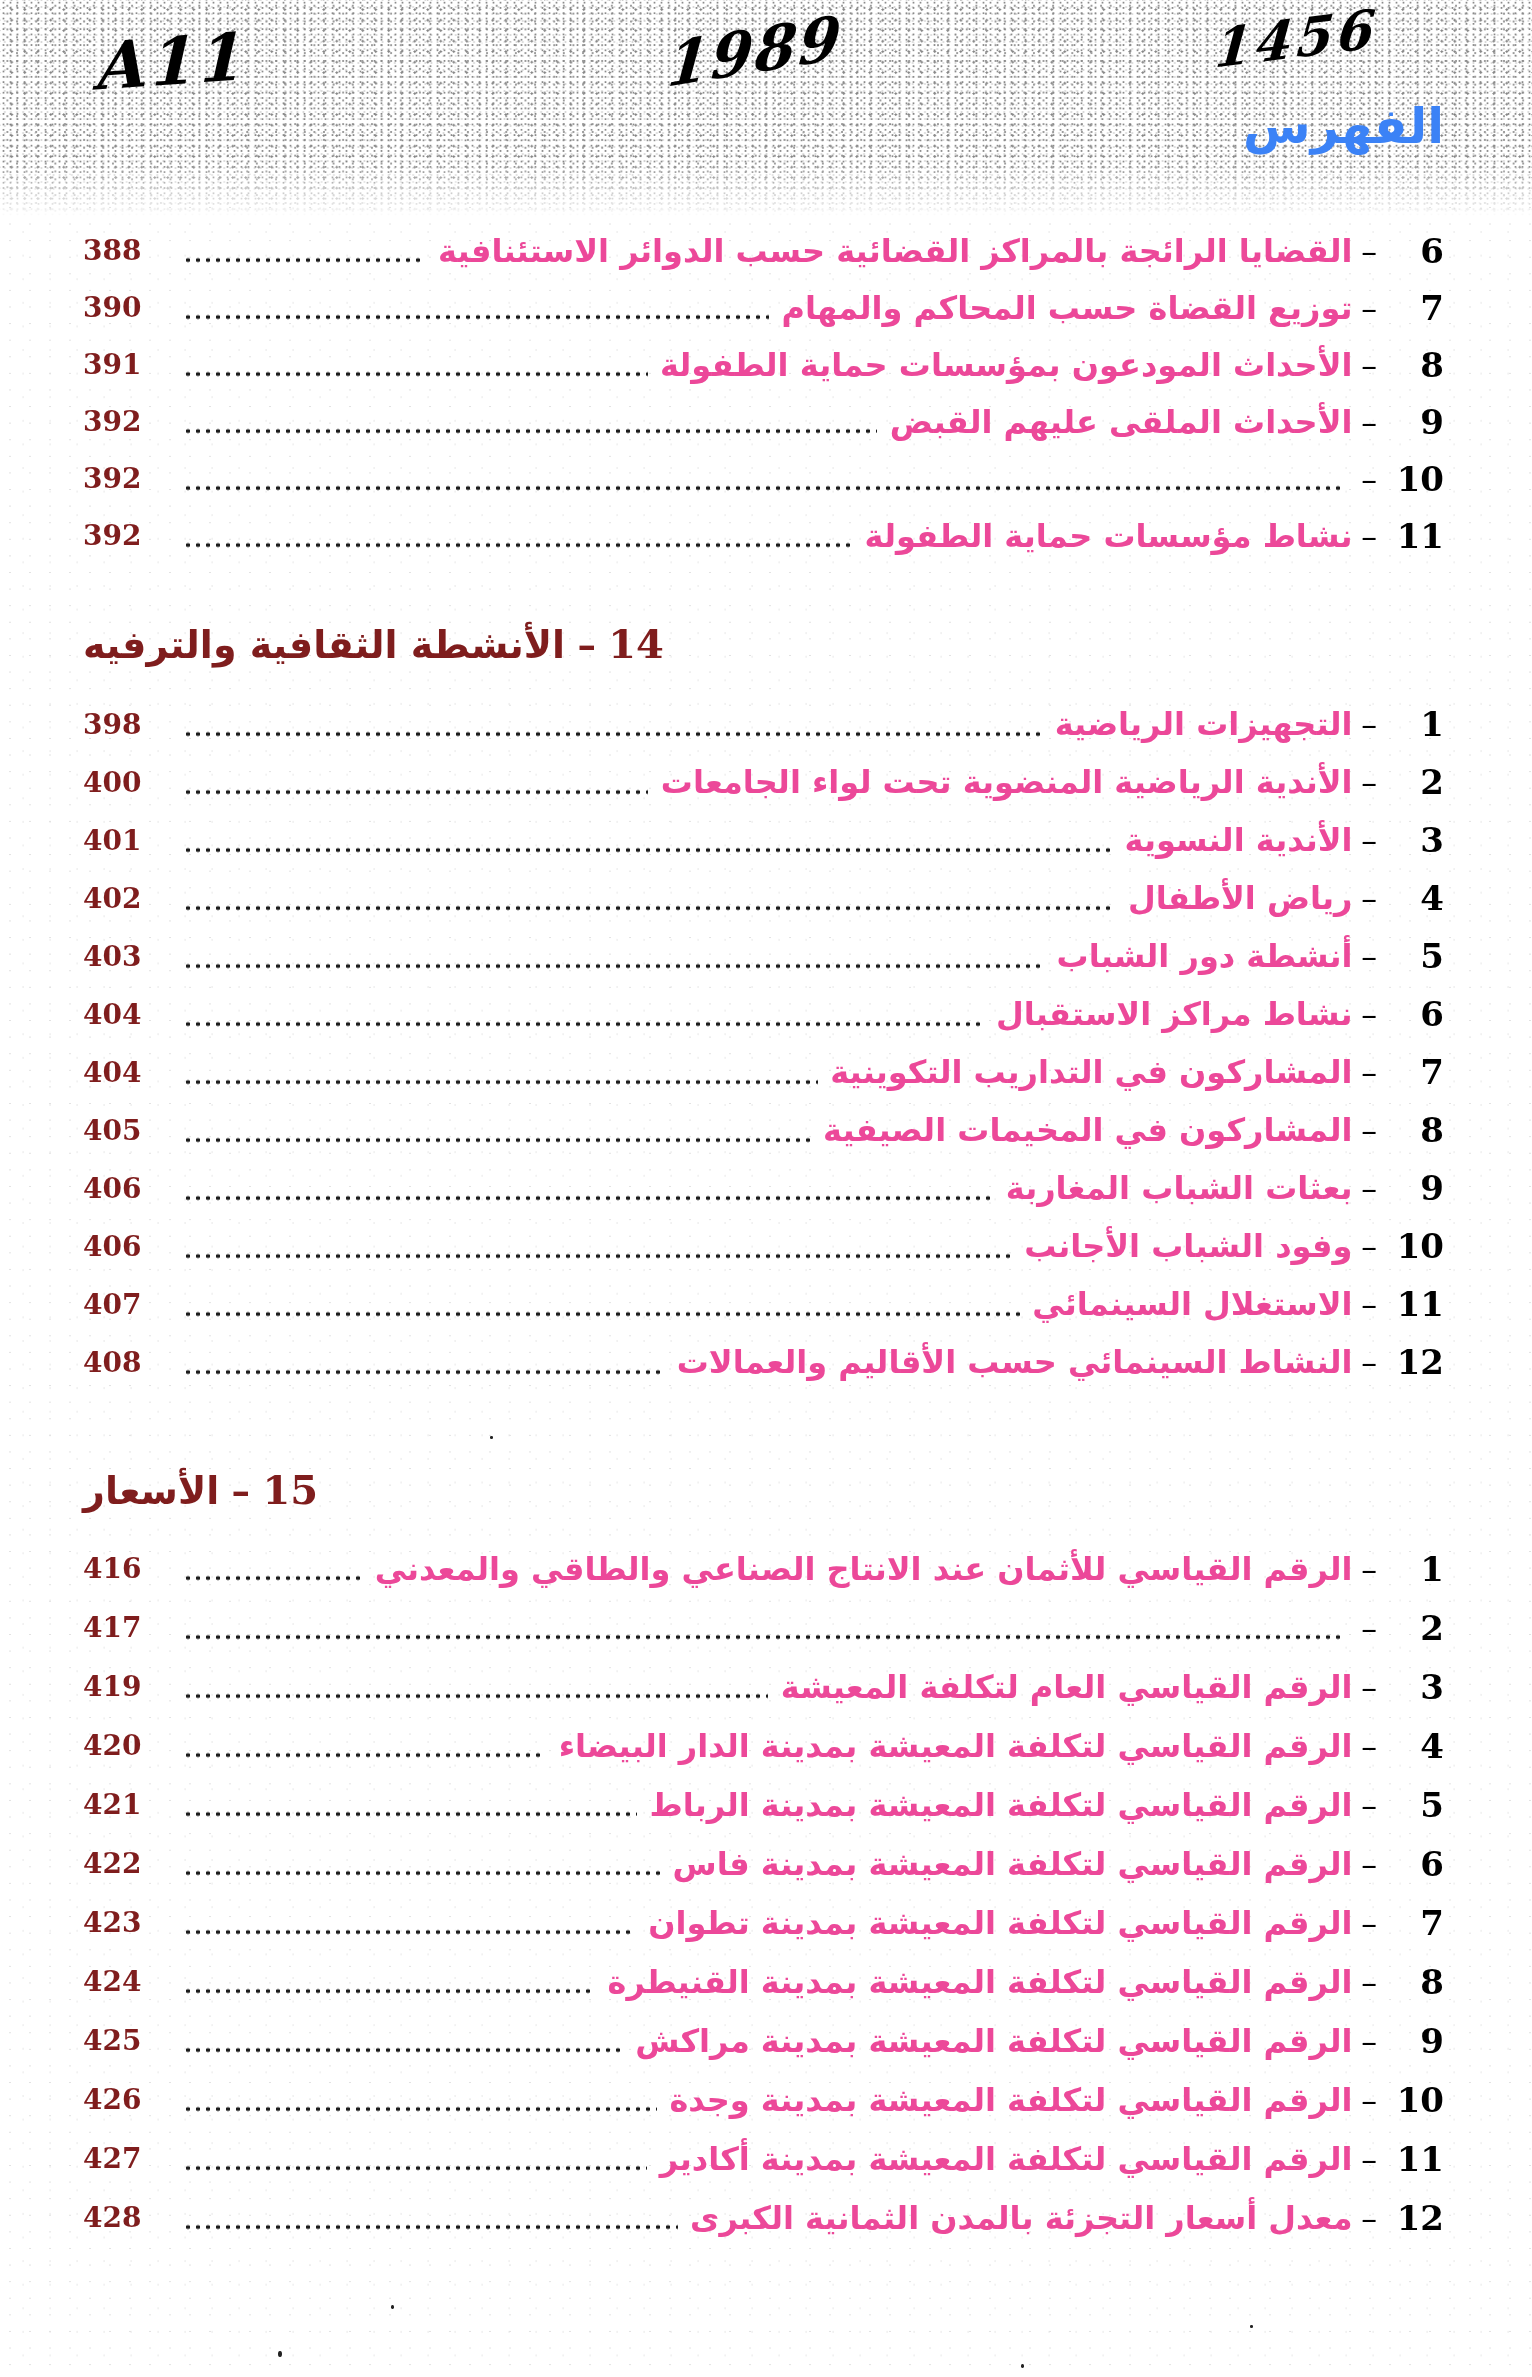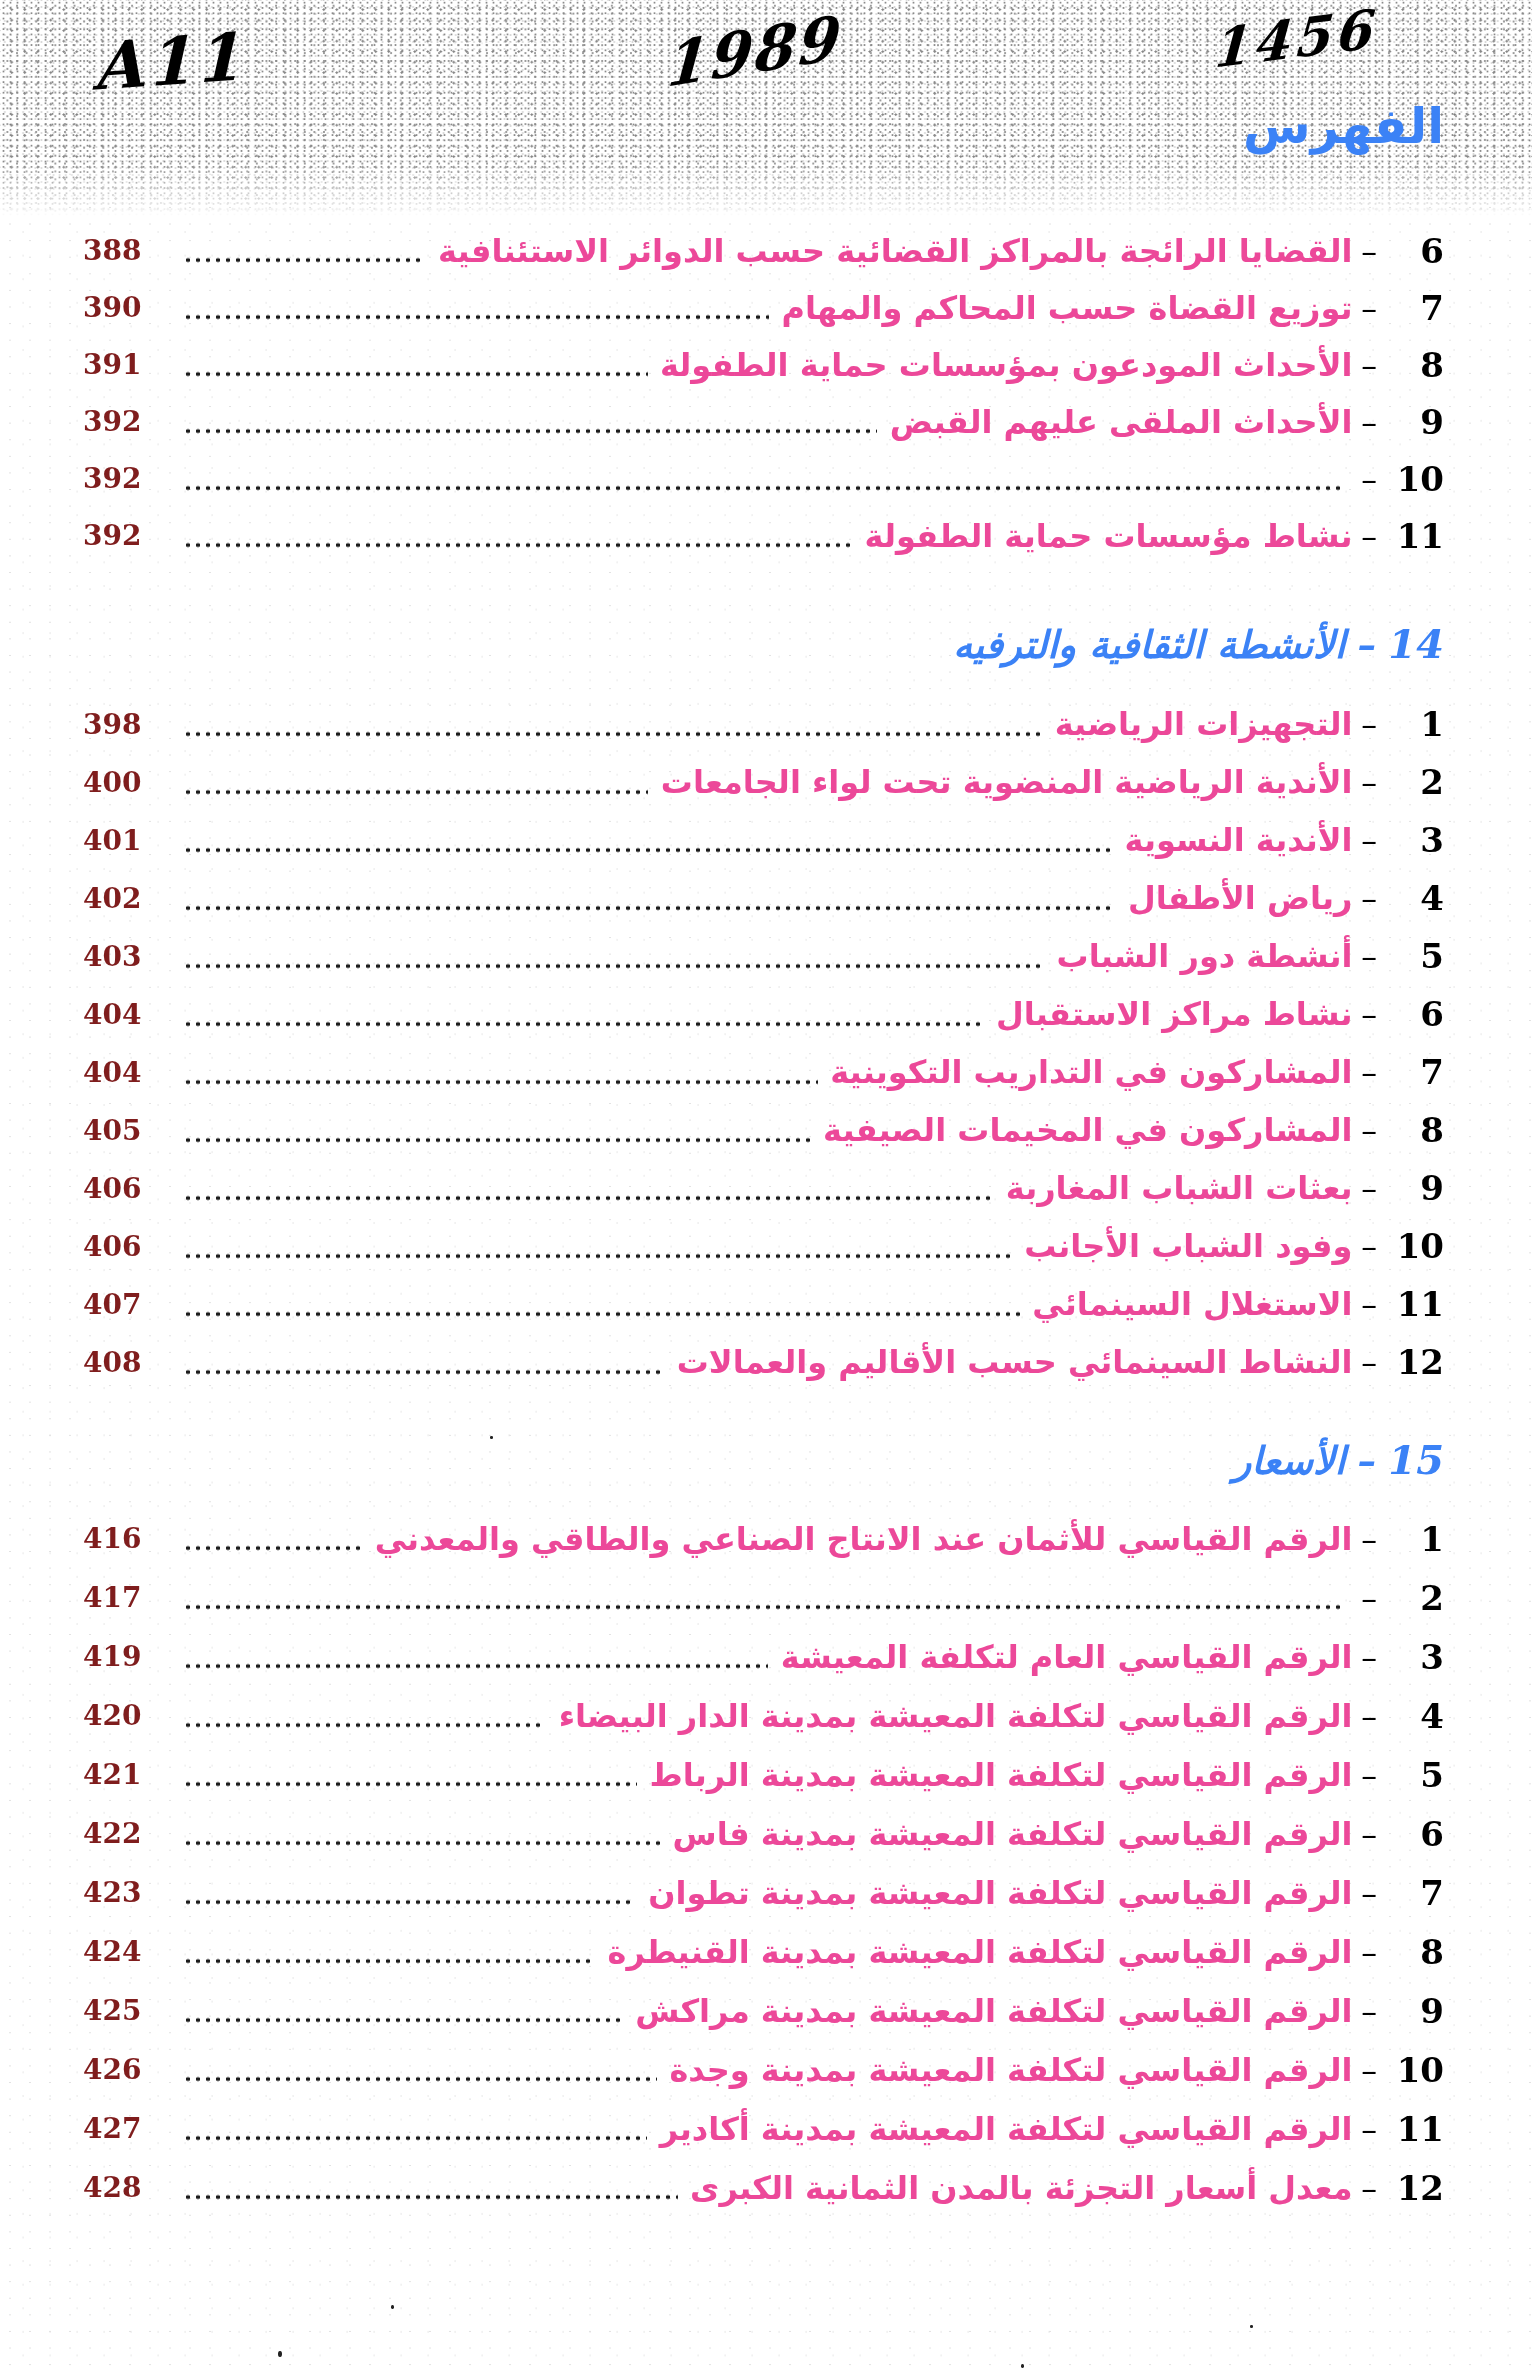--- a/index.html
+++ b/index.html
@@ -41,29 +41,28 @@
   .doc-title{
     position:absolute;top:98px;right:88px;font-size:49px;font-weight:700;
     font-family:"DejaVu Sans",sans-serif;color:#3b82f6;
   }
   
   #toc{position:absolute;top:0;left:0;width:1532px;padding:0 88px 0 83px;box-sizing:border-box;}
   .sec{display:block;}
   .sec-0 .rows{margin-top:222px;}
   .sec-1 .sec-header{margin-top:53px;}
   .sec-1 .rows{margin-top:25.4px;}
-  .sec-2 .sec-header{margin-top:42px;}
+  .sec-2 .sec-header{margin-top:72px;}
   .sec-2 .rows{margin-top:23px;}
   .sec-0 .row{height:57px;}
   .sec-1 .row{height:58px;}
   .sec-2 .row{height:59px;}
   .sec-header{
-    height:53px;line-height:53px;text-align:right;font-weight:700;color:#3b82f6;
+    height:53px;line-height:53px;text-align:left;font-weight:700;color:#7f1d1d;
     white-space:nowrap;
-    font-style:italic;
   }
   .sec-num{font-family:"DejaVu Serif",serif;font-size:40px;font-weight:700;direction:ltr;unicode-bidi:embed;}
   .sec-dash{font-family:"DejaVu Serif",serif;font-size:37px;margin:0 12.3px;}
   .sec-title{font-family:"DejaVu Sans",sans-serif;font-size:38px;font-weight:700;}
   .row{display:flex;align-items:center;}
   .idx{
     min-width:54px;text-align:right;direction:ltr;unicode-bidi:embed;
     font-family:"DejaVu Serif",serif;font-size:34px;font-weight:700;color:#000;
   }
   .dash{font-family:"DejaVu Serif",serif;font-size:31.5px;font-weight:400;margin:0 13px 0 8.8px;color:#000;}

